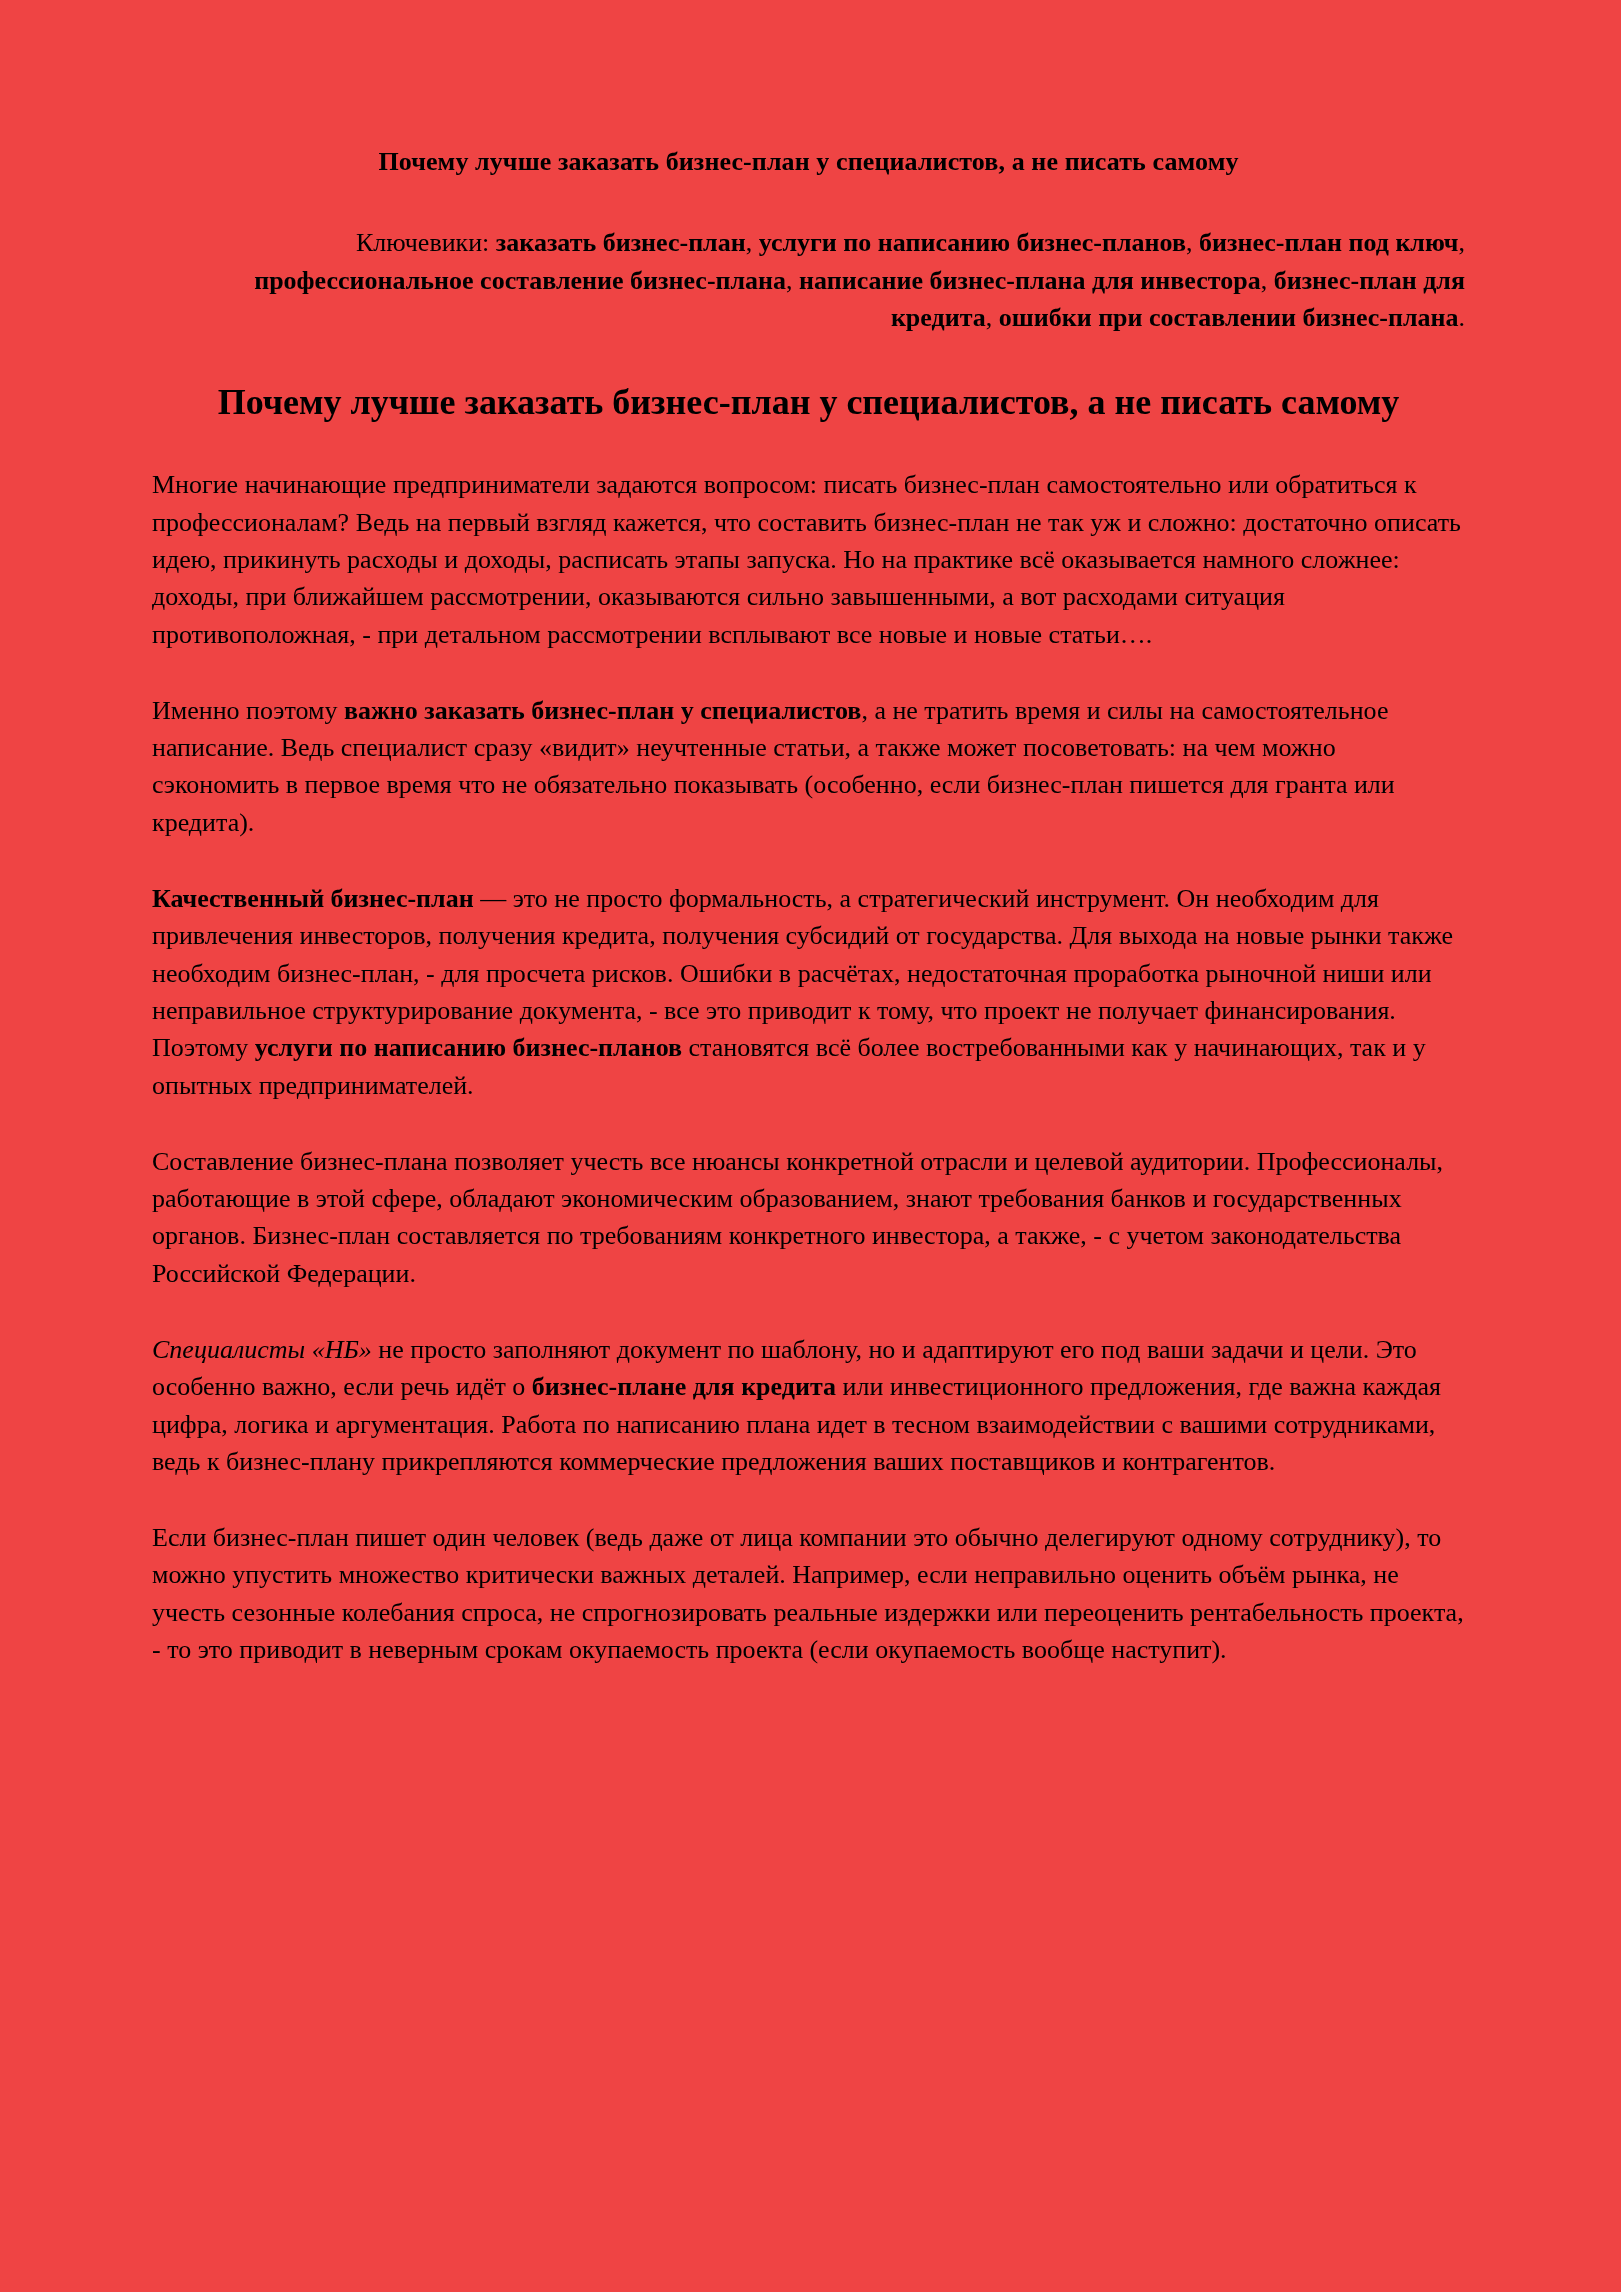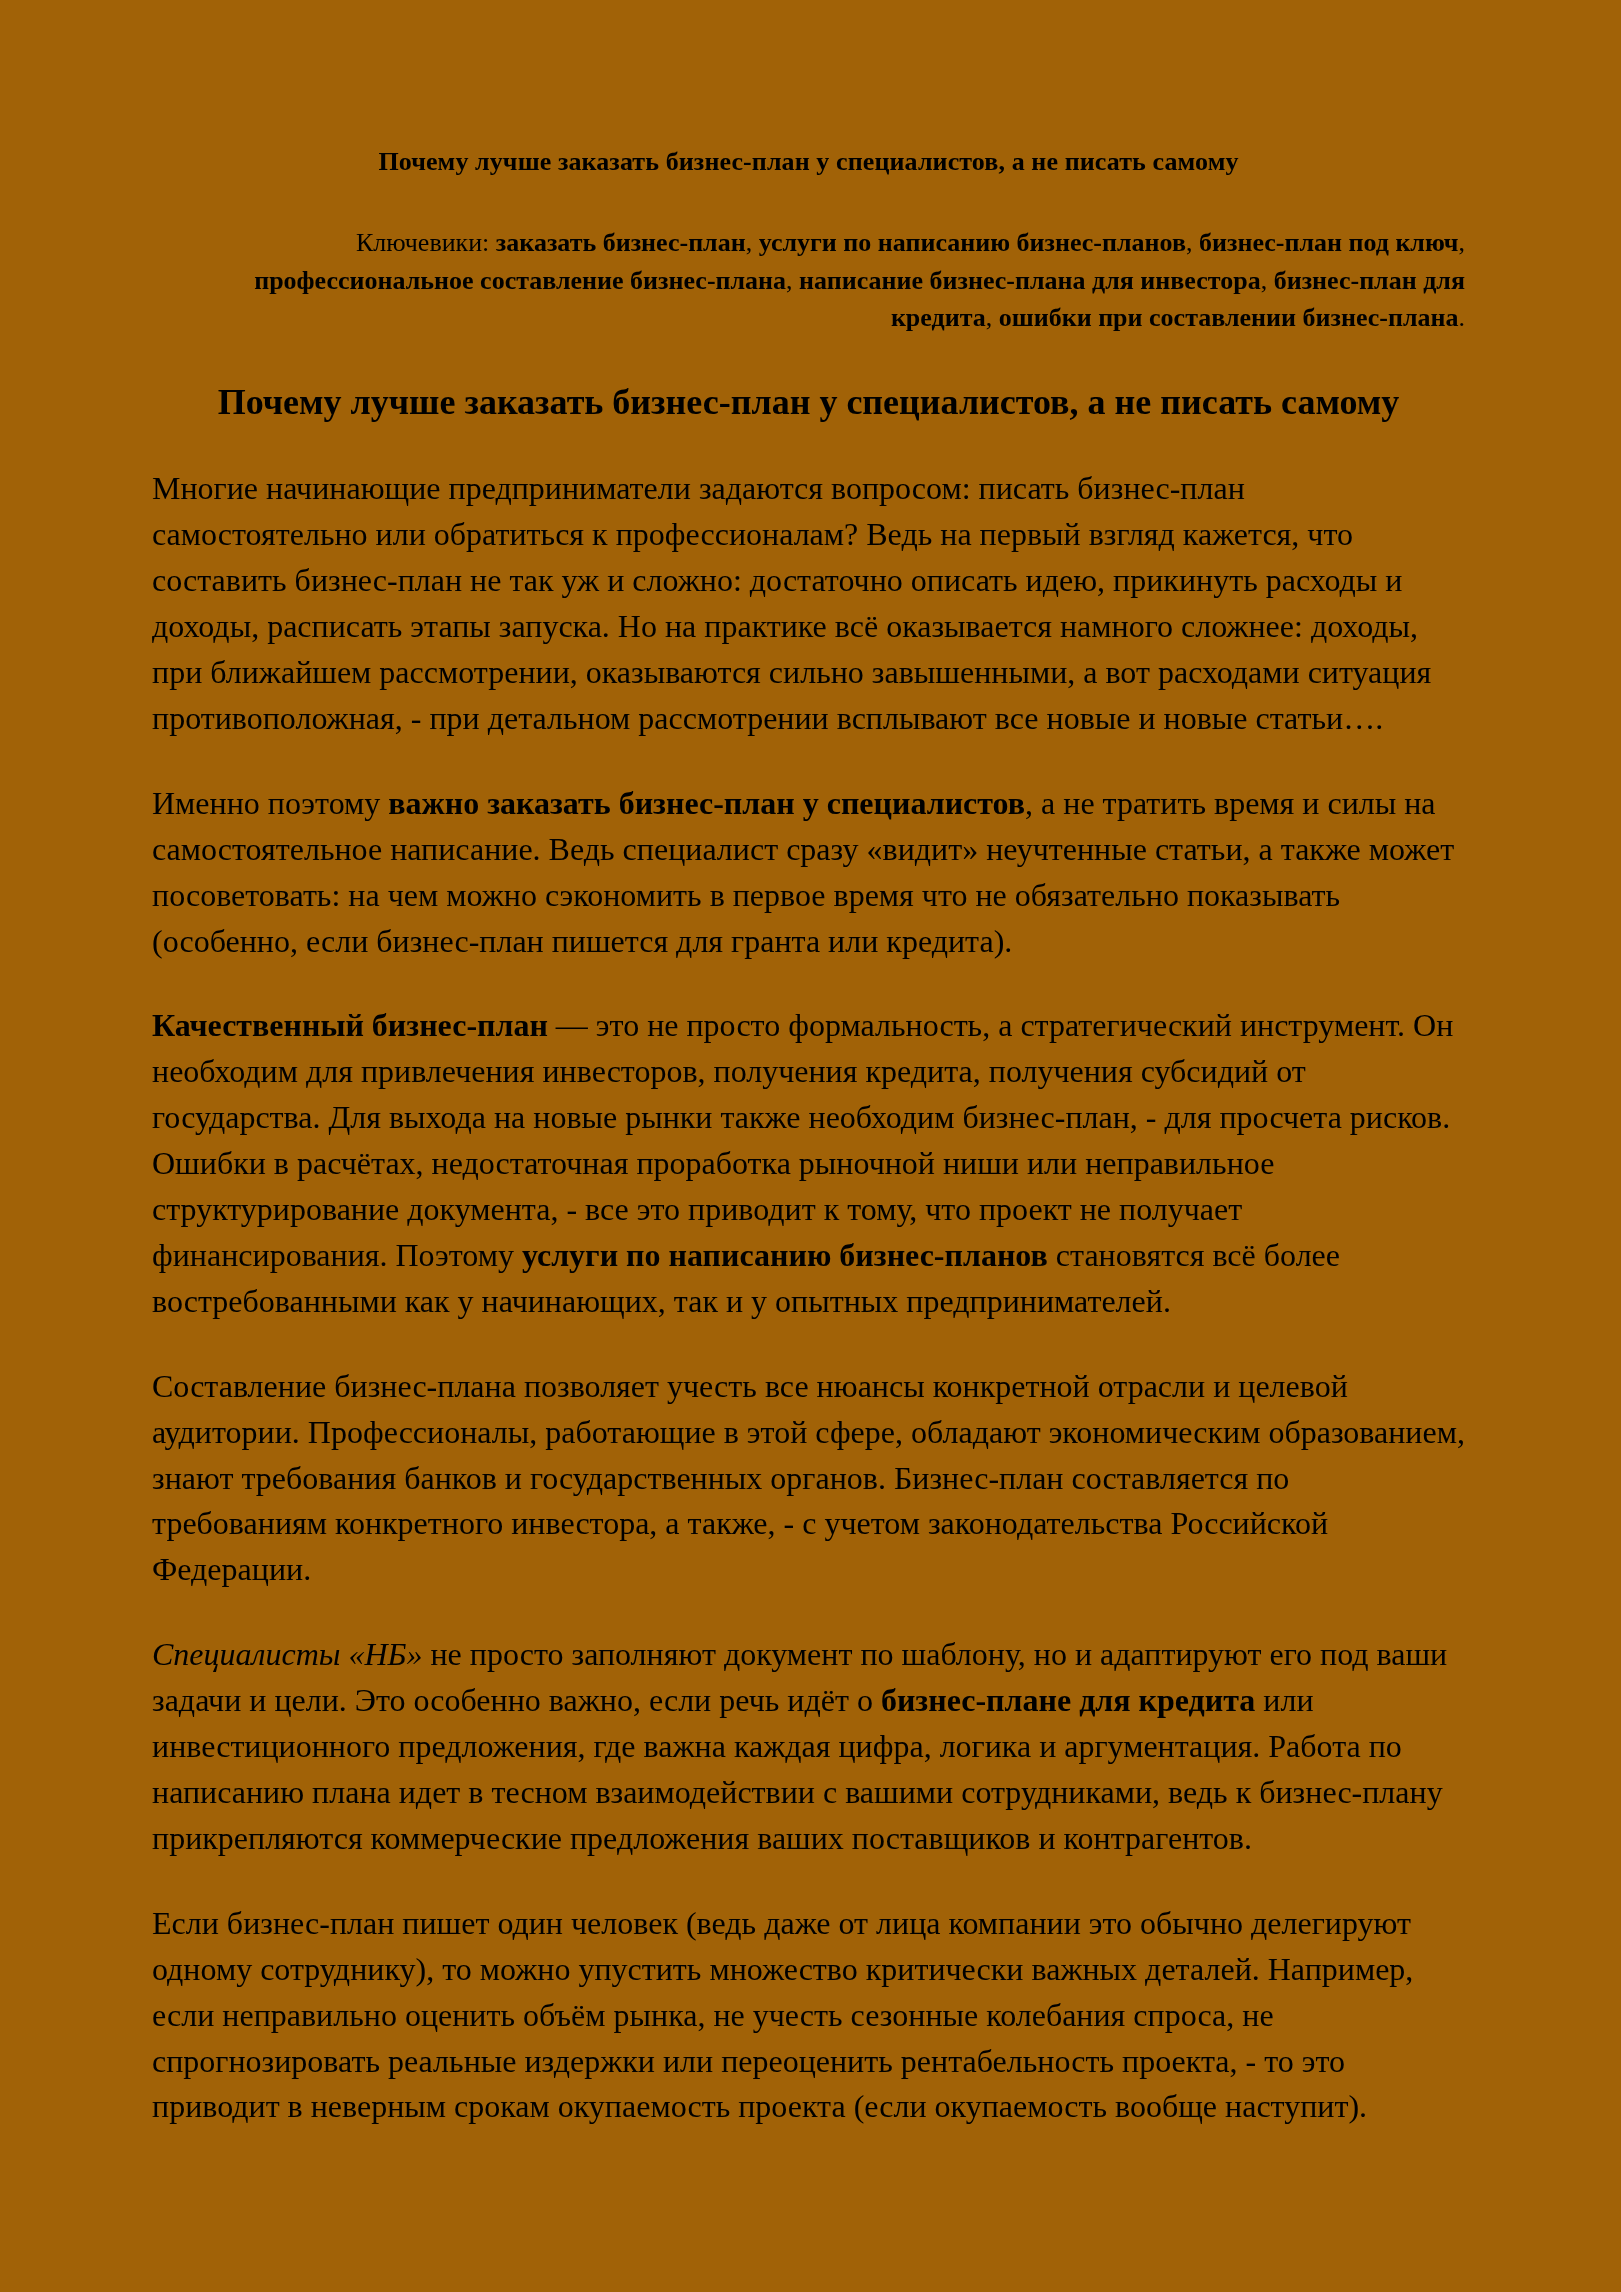--- a/index.html
+++ b/index.html
@@ -12,21 +12,21 @@
     width: 1621px;
     height: 2293px;
     font-family: "Liberation Serif", "DejaVu Serif", serif;
     color: #000000;
     -webkit-font-smoothing: antialiased;
   }
   .page {
     box-sizing: border-box;
     width: 1621px;
     height: 2293px;
-    background: #a16207;
+    background: #ef4444;
     padding: 145px 156px 118px 152px;
   }
   .doc-title {
     font-size: 26px;
     font-weight: bold;
     text-align: center;
     line-height: 1.32;
     margin: 0 0 45px 0;
     letter-spacing: 0.1px;
   }
@@ -40,21 +40,21 @@
   .keywords b { font-weight: bold; }
   .article-heading {
     font-size: 36px;
     font-weight: bold;
     text-align: center;
     line-height: 1.27;
     margin: 0 0 41px 0;
     padding: 0 17.6px;
   }
   p.body-par {
-    font-size: 32px;
+    font-size: 26px;
     line-height: 1.435;
     margin: 0 0 39px 0;
     text-align: left;
     text-justify: none;
   }
   p.body-par:last-child { margin-bottom: 12px; }
   p.body-par b { font-weight: bold; }
   p.body-par i { font-style: italic; }
 </style>
 </head>

